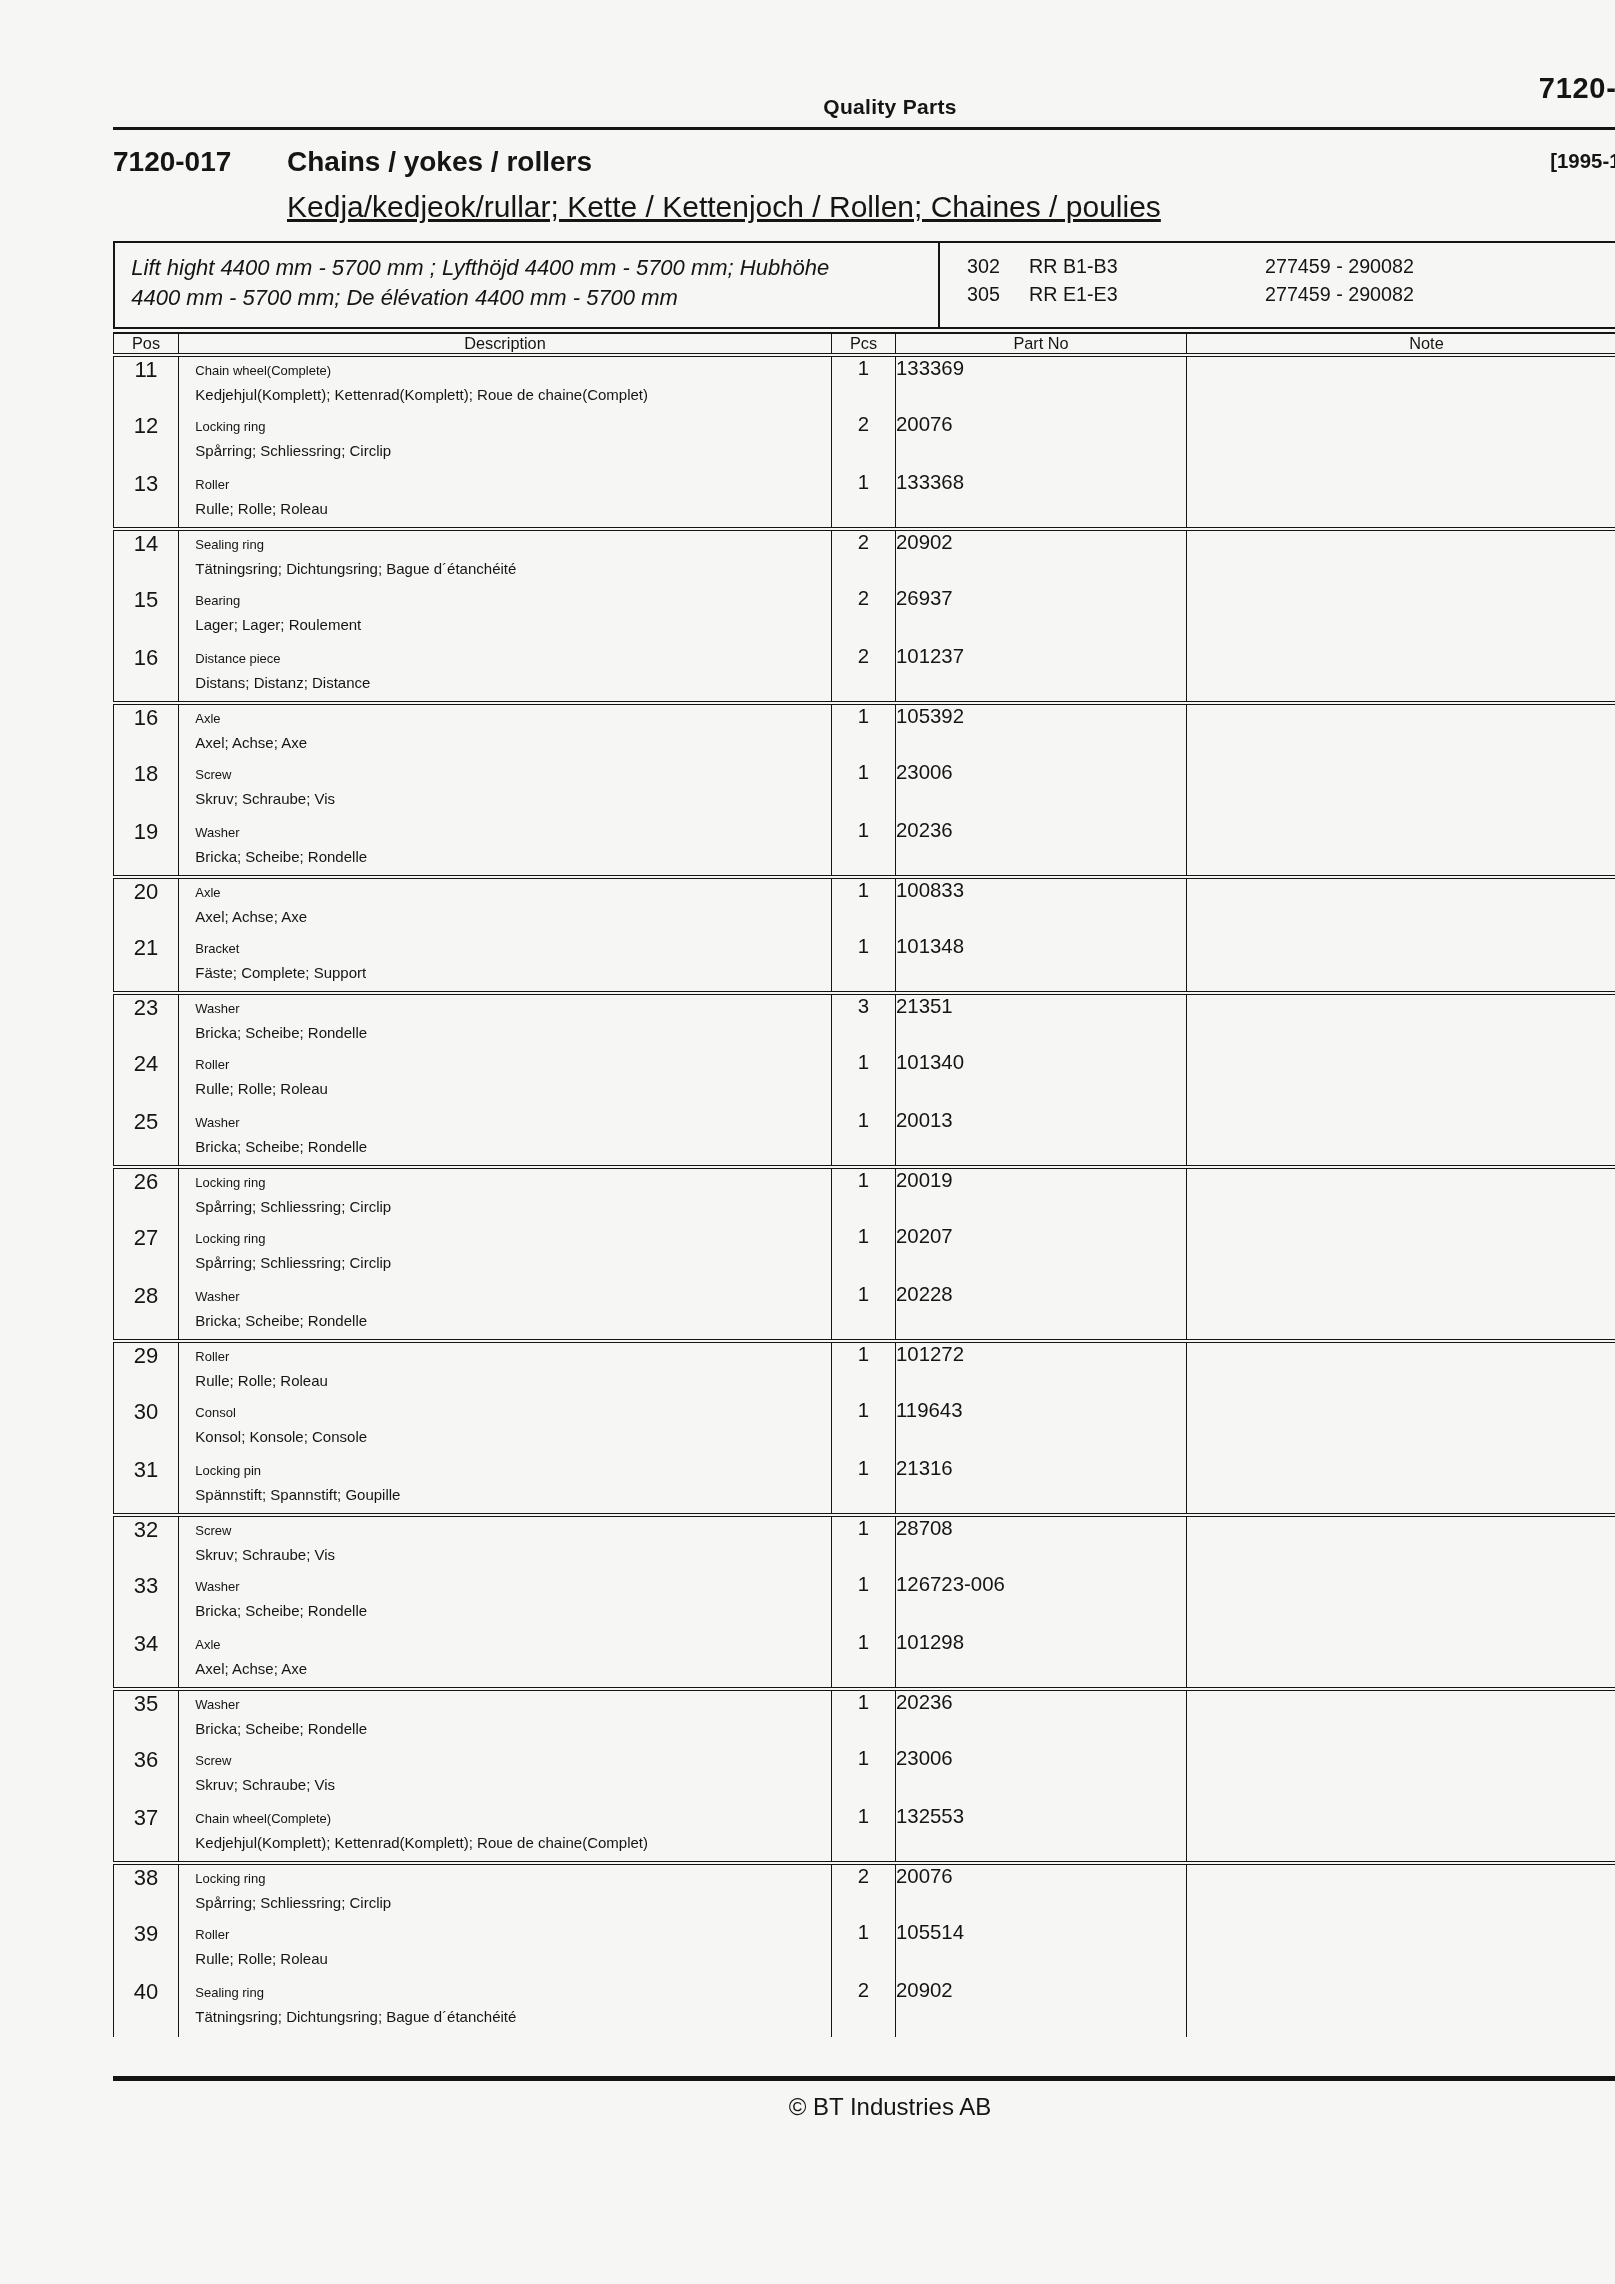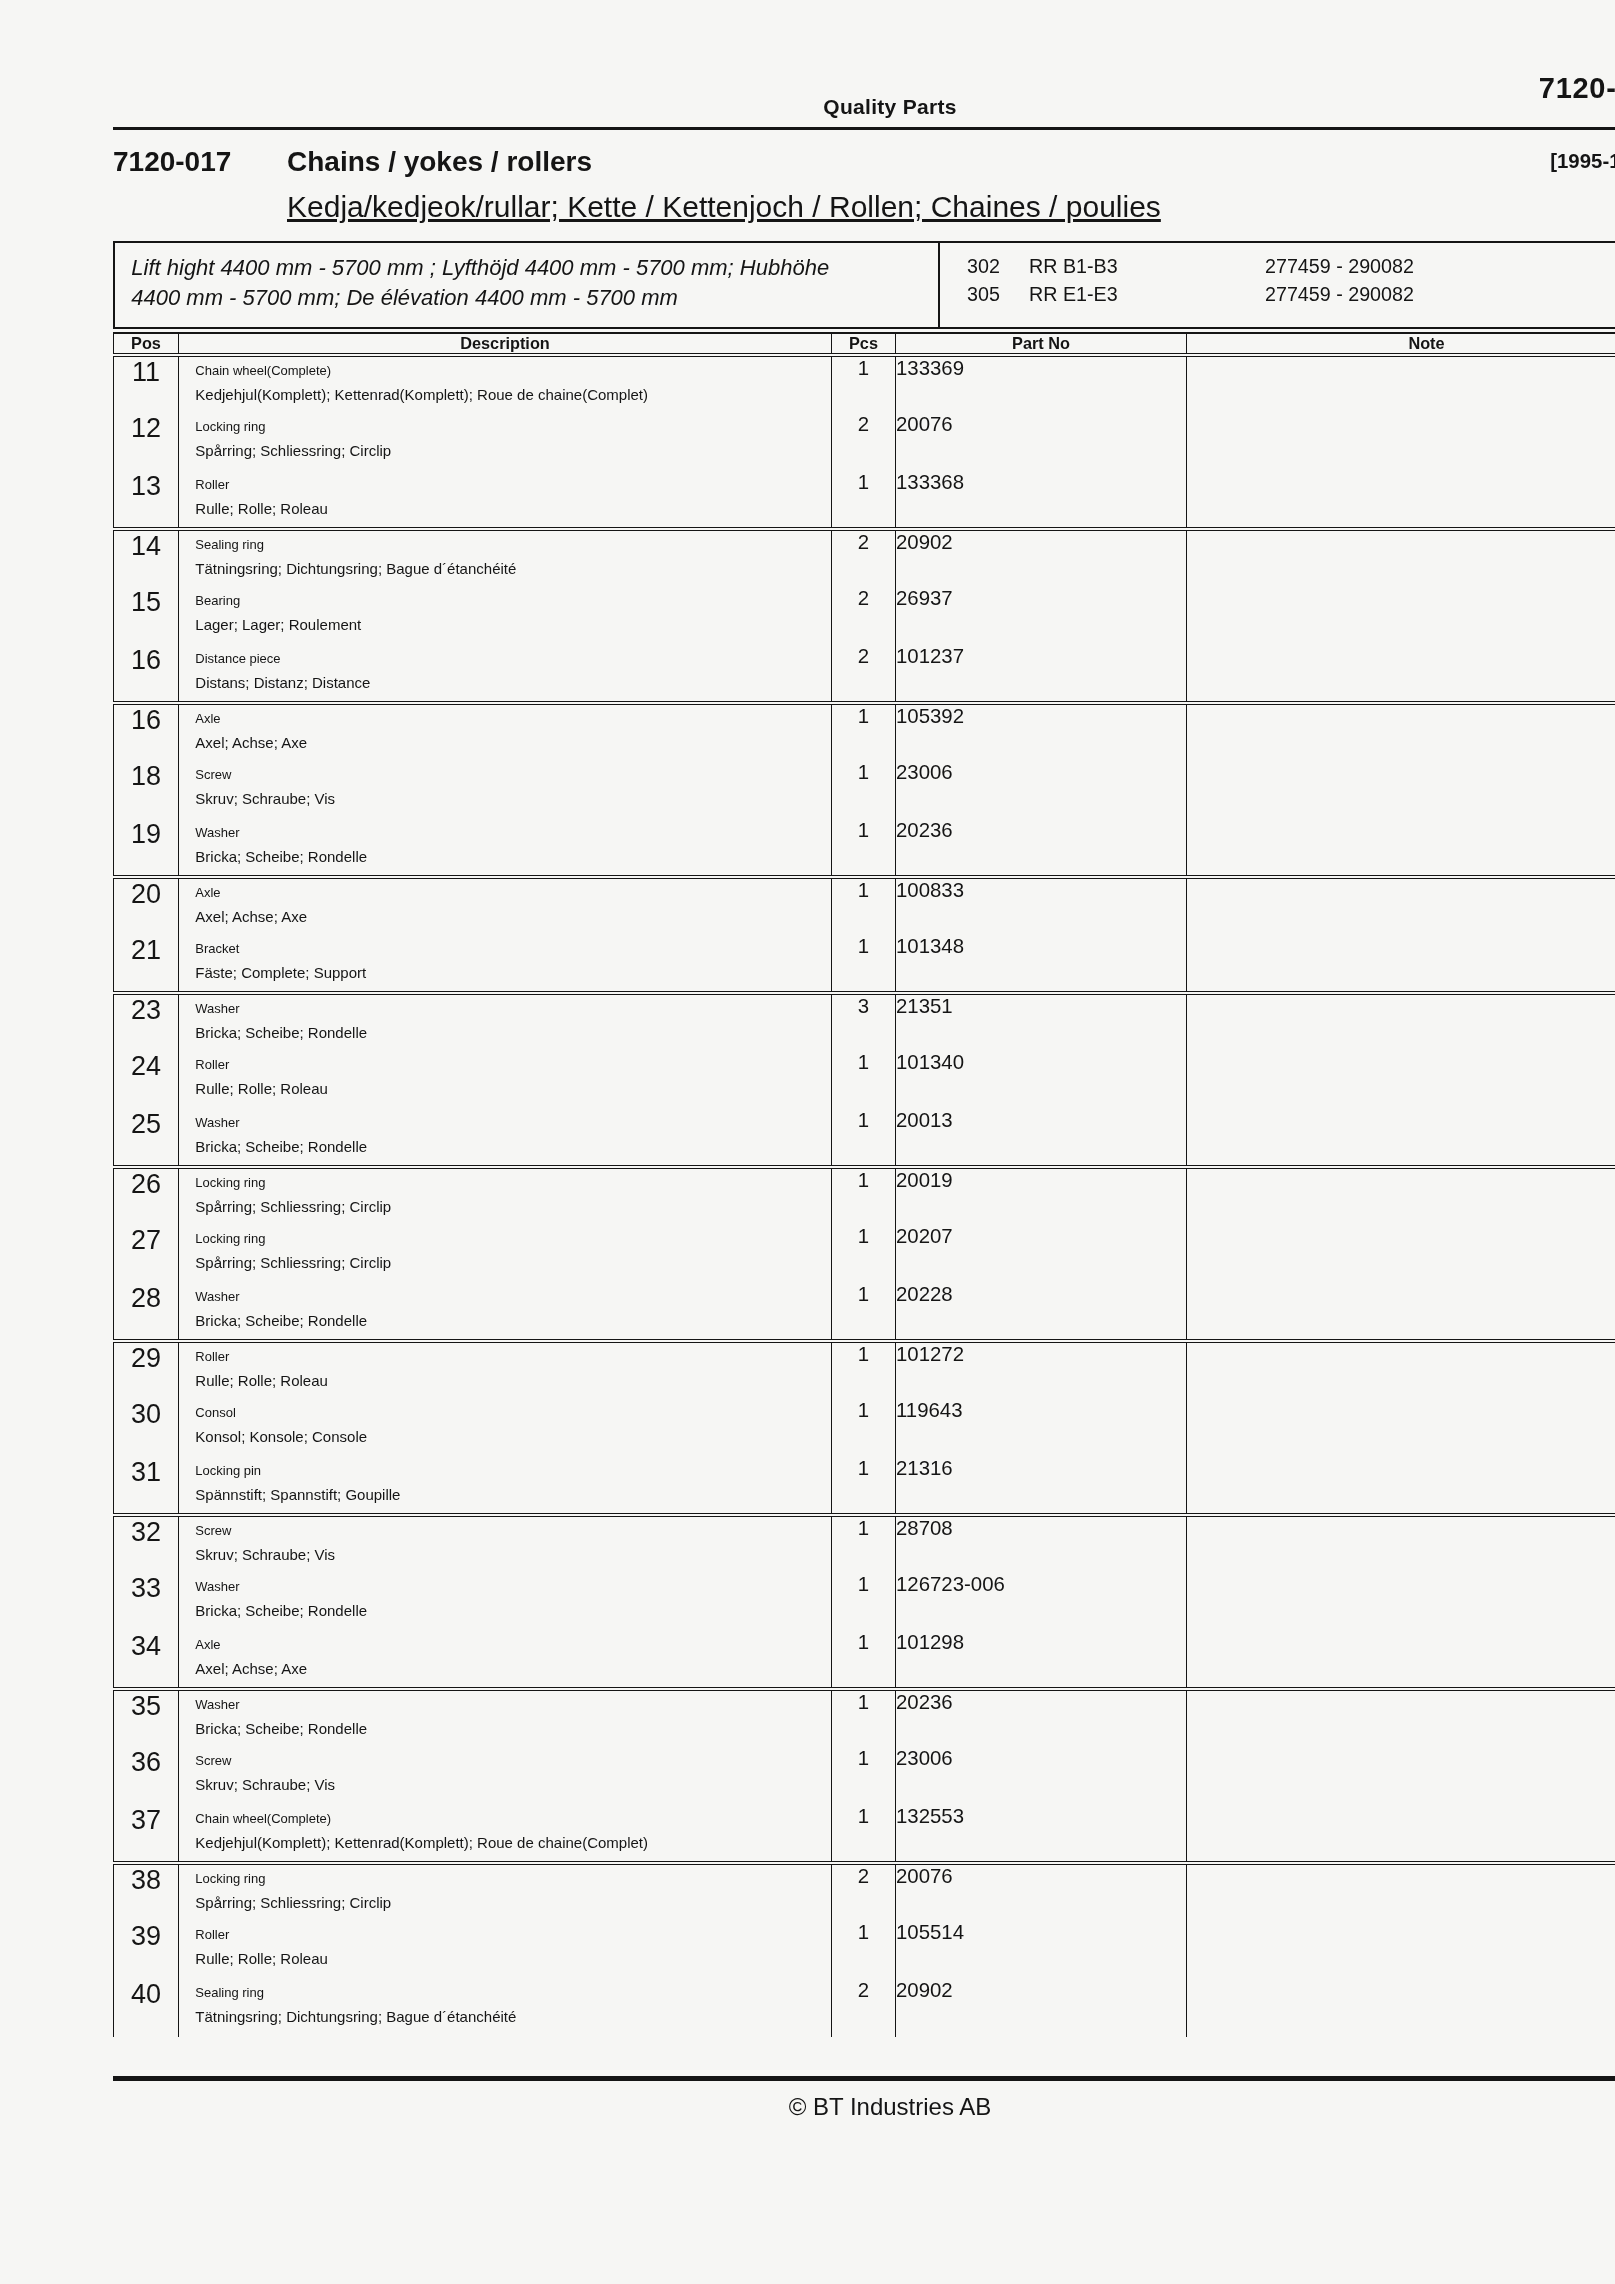--- a/index.html
+++ b/index.html
@@ -48,28 +48,28 @@
     width: 100%; margin-top: 3.4px;
     border-collapse: collapse; table-layout: fixed;
     border-left: 1.4px solid #151515; border-right: 1.4px solid #151515;
     border-top: 2px solid #151515;
   }
   table.parts th, table.parts td {
     border-left: 1.4px solid #151515; border-right: 1.4px solid #151515;
     padding: 0;
   }
   thead th {
-    font-weight: bold; font-size: 16.3px;
+    font-weight: normal; font-size: 16.3px;
     padding: 10.2px 0 8.8px;
     border-bottom: 4.8px double #151515;
   }
   tbody.group + tbody.group { border-top: 4.8px double #151515; }
   tr.part { height: 58px; }
   td { vertical-align: top; }
-  td.c-pos   { text-align: center; font-size: 27px; padding-top: 6.1px; }
+  td.c-pos   { text-align: center; font-size: 22px; padding-top: 6.1px; }
   td.c-pcs   { text-align: center; font-size: 20.4px; padding-top: 6.1px; }
   td.c-part  { font-size: 20.4px; padding: 6.1px 0 0 19px; }
   td.c-note  { font-size: 20.4px; }
   td.c-desc .name { font-size: 13px; padding: 6.1px 0 0 16.3px; }
   td.c-desc .sub  { font-size: 15px; padding: 7.5px 0 0 16.3px; }
 
   
   .footer { margin-top: 39px; border-top: 5.4px solid #151515; }
   .copyright { text-align: center; font-size: 24px; margin-top: 12.2px; }
 </style>

